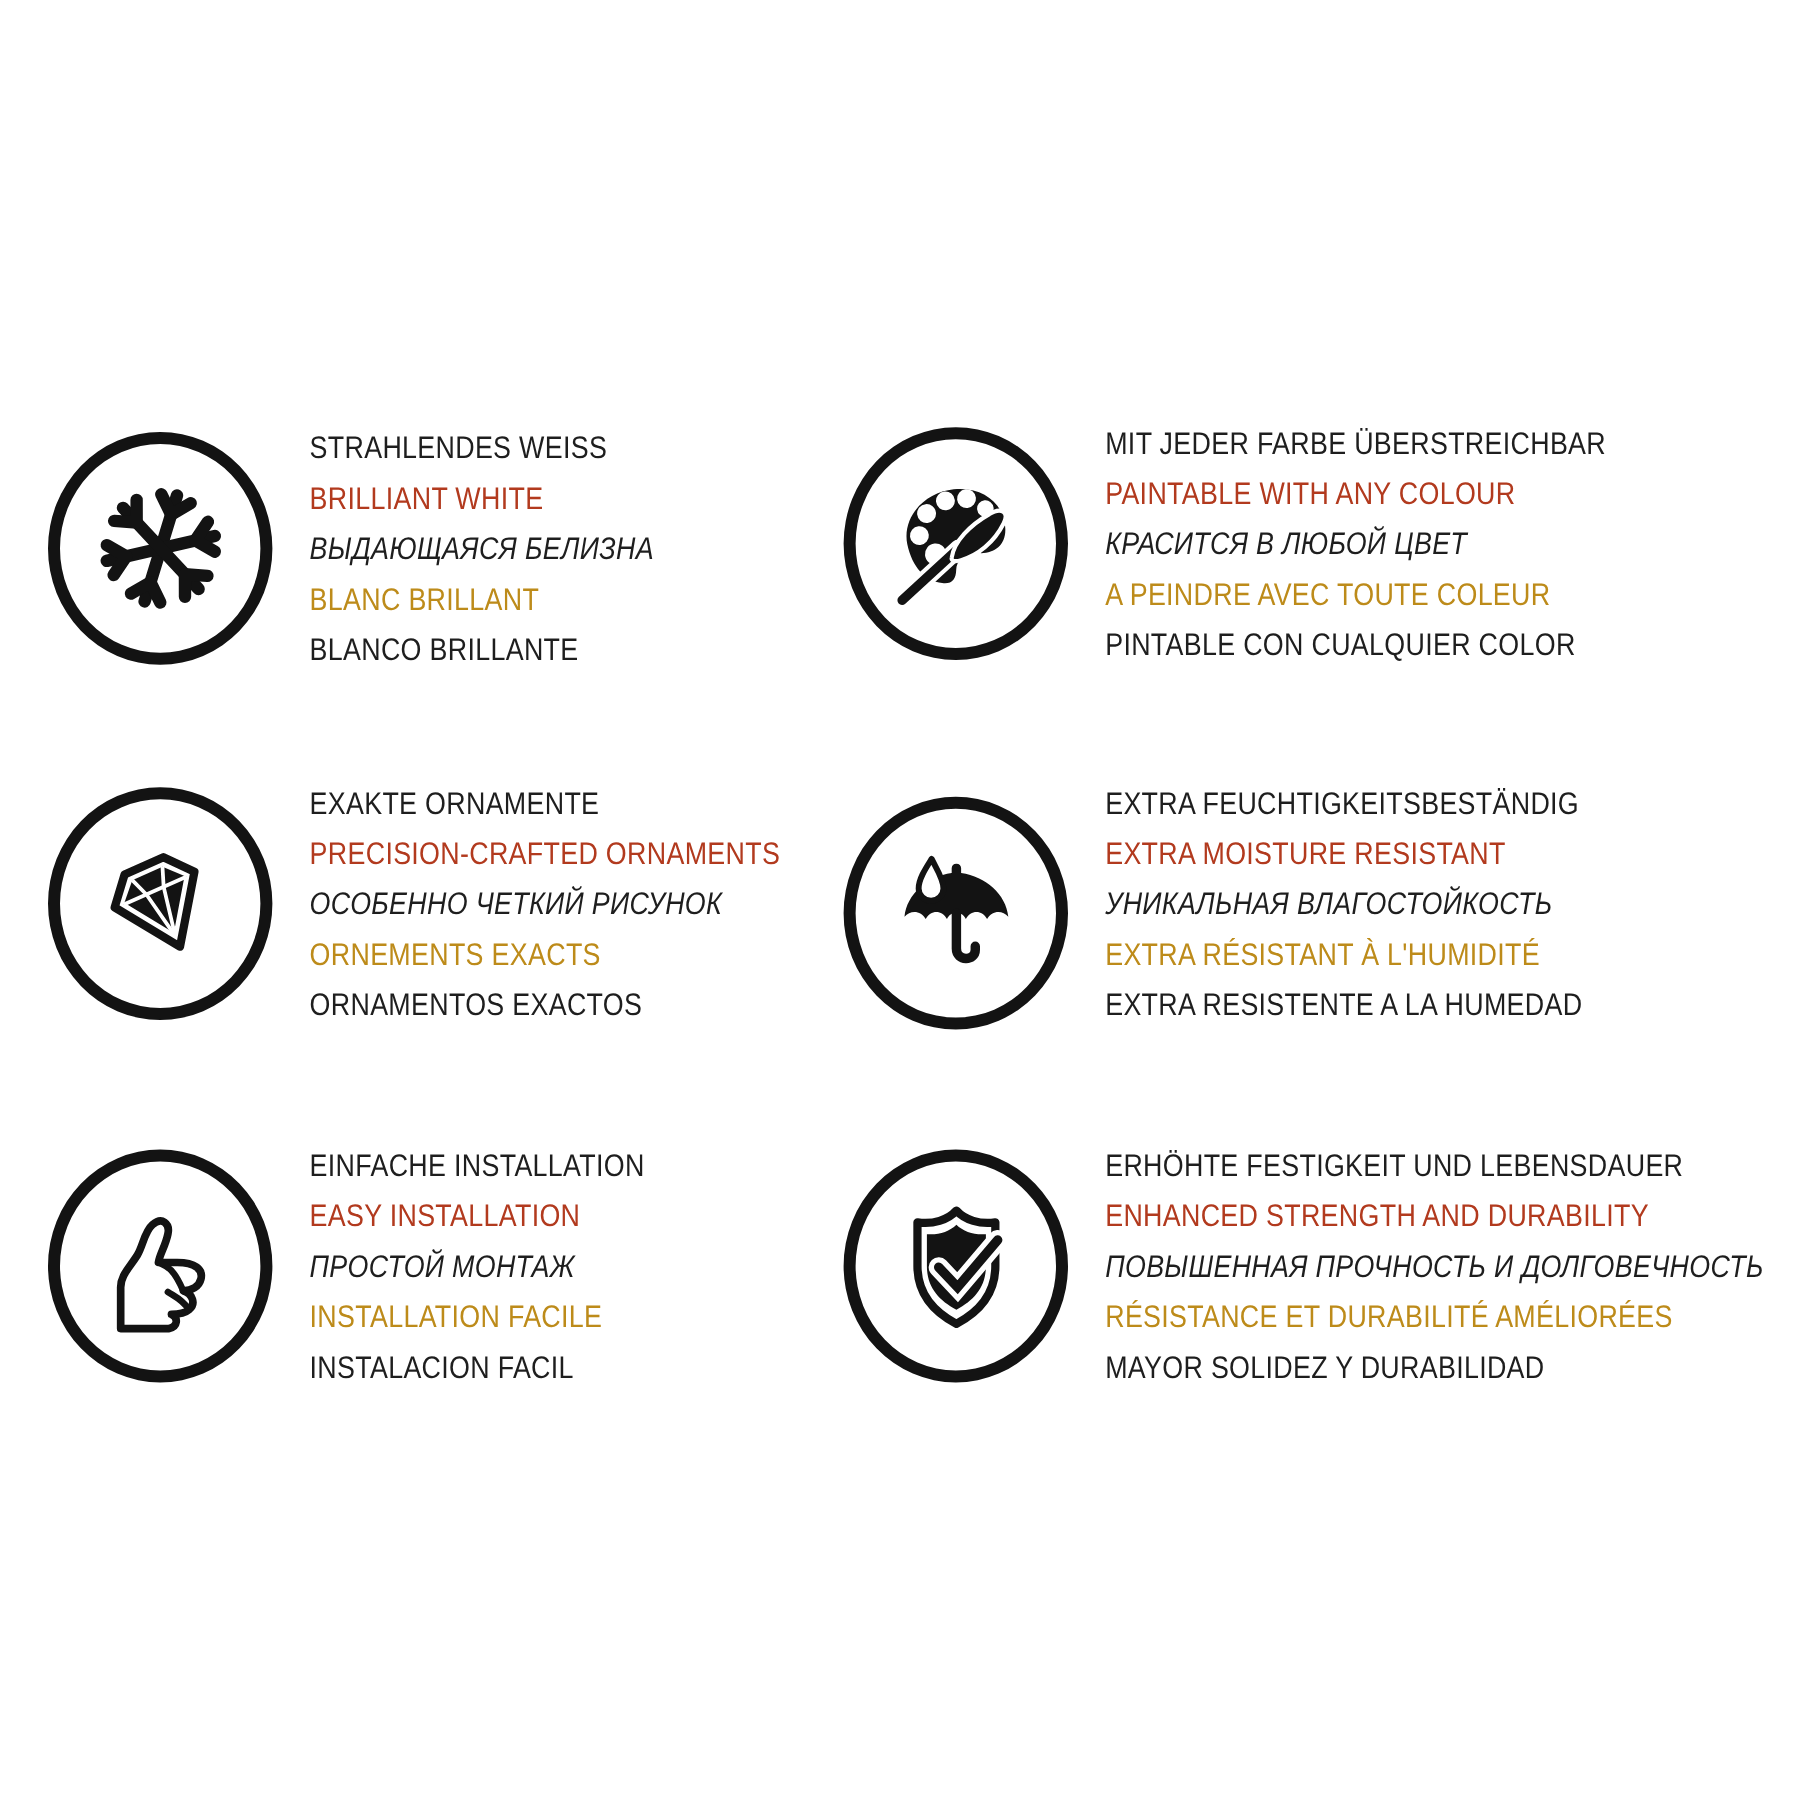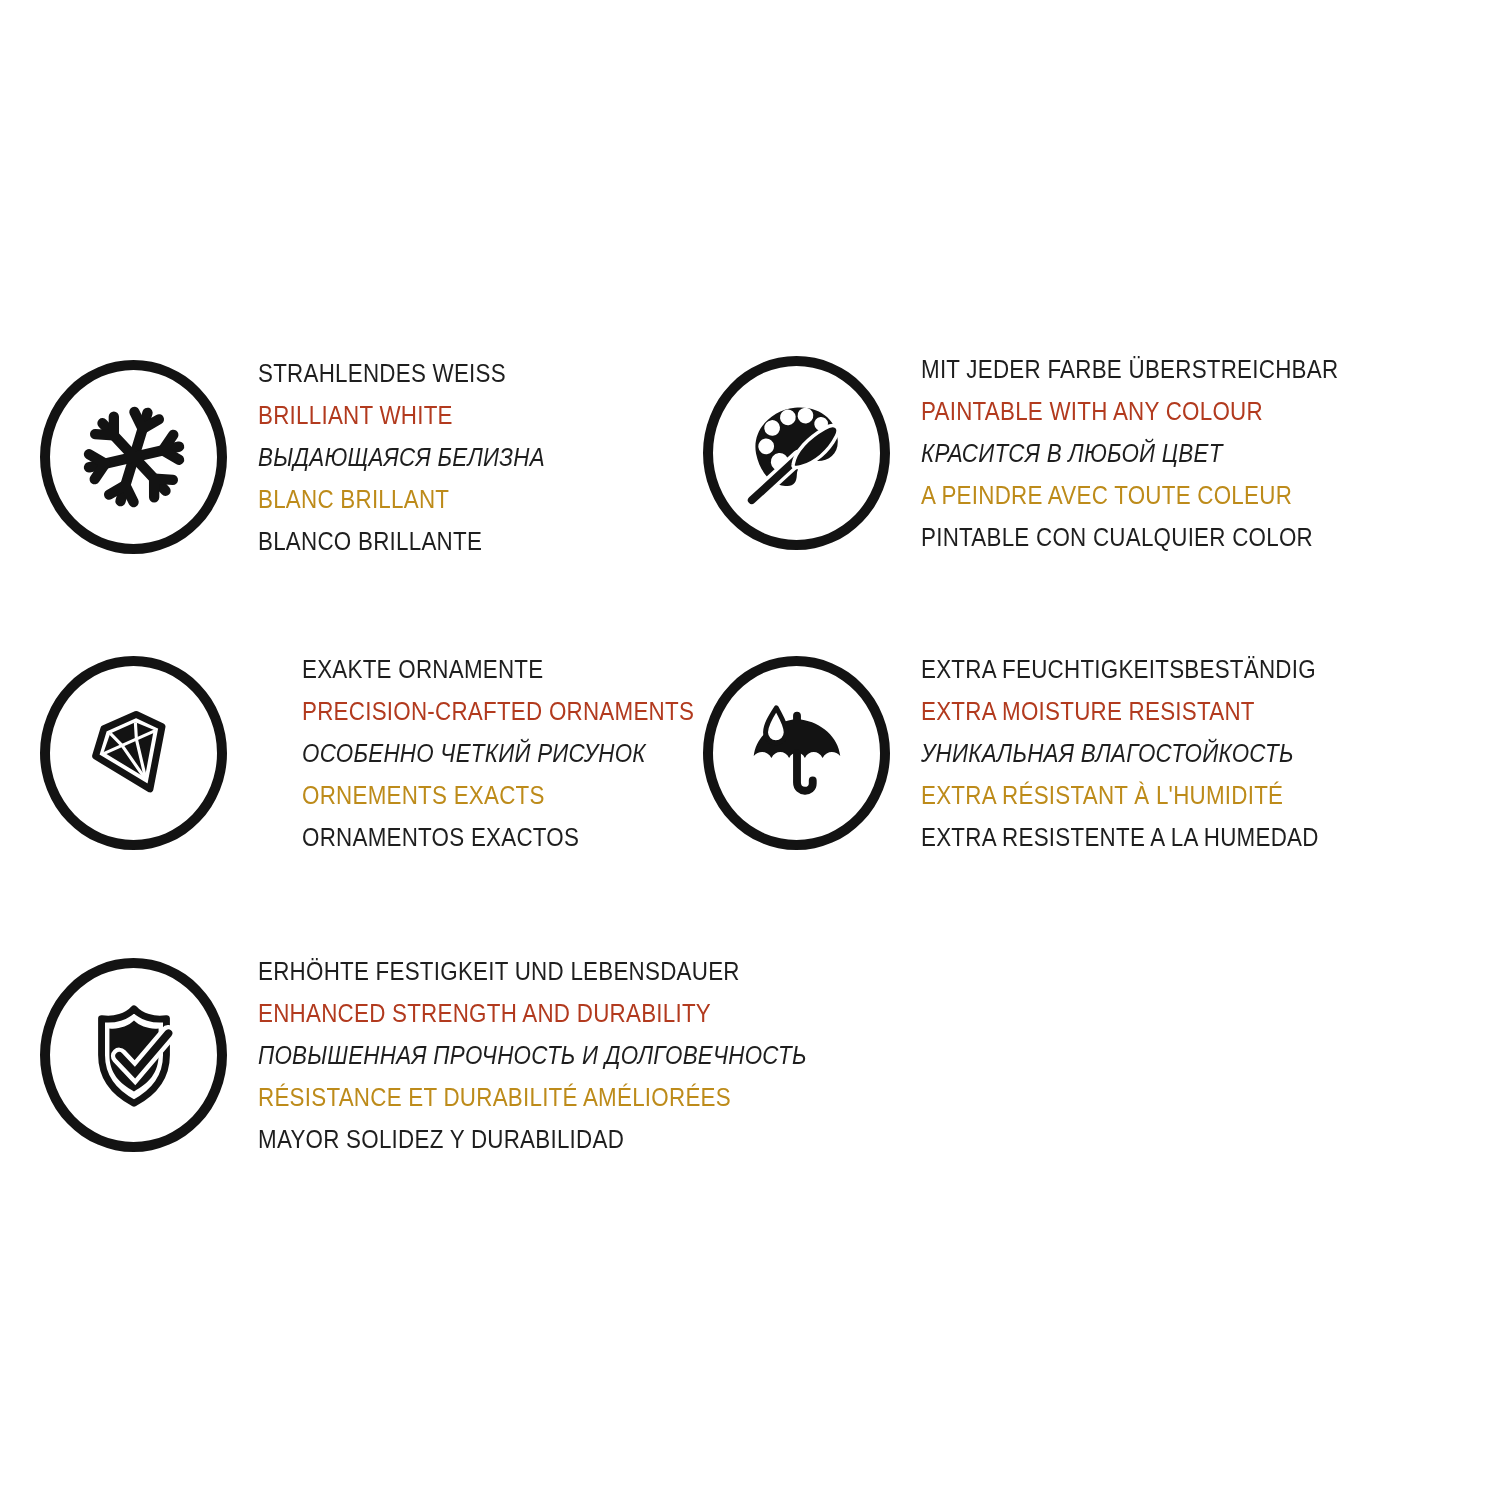--- a/index.html
+++ b/index.html
@@ -21,22 +21,22 @@
     height: 1332px;
   }
   .feature {
     position: absolute;
     display: flex;
     align-items: center;
   }
   
   .feature:nth-of-type(1) { left: 40px;  top: 352px; }
   .feature:nth-of-type(2) { left: 703px; top: 348px; justify-content: center; }
-  .feature:nth-of-type(3) { left: 40px;  top: 648px; gap: 44px; }
-  .feature:nth-of-type(4) { left: 703px; top: 648px; }
+  .feature:nth-of-type(3) { left: 40px;  top: 648px; }
+  .feature:nth-of-type(4) { left: 703px; top: 648px; align-items: flex-end; }
   .feature:nth-of-type(5) { left: 40px;  top: 950px; }
   .feature:nth-of-type(6) { left: 703px; top: 950px; }
 
   .icon-circle {
     box-sizing: border-box;
     width: 187px;
     height: 194px;
     border: 10px solid var(--ink, #131313);
     border-radius: 50%;
     flex: 0 0 auto;
@@ -166,20 +166,38 @@
       <div class="line role-black">EXTRA FEUCHTIGKEITSBESTÄNDIG</div>
       <div class="line role-red">EXTRA MOISTURE RESISTANT</div>
       <div class="line role-black italic">УНИКАЛЬНАЯ ВЛАГОСТОЙКОСТЬ</div>
       <div class="line role-gold">EXTRA RÉSISTANT À L'HUMIDITÉ</div>
       <div class="line role-black">EXTRA RESISTENTE A LA HUMEDAD</div>
     </div>
   </div>
     <div class="feature">
     <div class="icon-circle">
         <svg viewBox="0 0 120 120" xmlns="http://www.w3.org/2000/svg">
+    <g fill="#ffffff" stroke="#131313" stroke-width="6.5" stroke-linejoin="round" stroke-linecap="round">
+      <path d="M26 113 L26 78 C26 68 33 62 40 51 C45 43 46 31 53 25 C61 18 68 24 66 33 C64 43 59 50 58 57 L74 57 C89 57 96 63 94 71 C92.5 77.5 86 81 79 81 C87 83.5 90 92 84 97 C80 100.5 74 101 69 101 C75 104 74.5 111 67 113 Z"></path>
+      <path d="M58 57 C64 60 70 60 79 81" fill="none" stroke-width="5.5"></path>
+      <path d="M66 82 C72 86 78 88 84 97" fill="none" stroke-width="5.5"></path>
+    </g>
+  </svg>
+      </div>
+    <div class="lines">
+      <div class="line role-black">EINFACHE INSTALLATION</div>
+      <div class="line role-red">EASY INSTALLATION</div>
+      <div class="line role-black italic">ПРОСТОЙ МОНТАЖ</div>
+      <div class="line role-gold">INSTALLATION FACILE</div>
+      <div class="line role-black">INSTALACION FACIL</div>
+    </div>
+  </div>
+    <div class="feature">
+    <div class="icon-circle">
+        <svg viewBox="0 0 120 120" xmlns="http://www.w3.org/2000/svg">
     <path d="M60 13 C67 21 80 25 93 23 L93 60 C93 84 79 99 60 109 C41 99 27 84 27 60 L27 23 C40 25 53 21 60 13 Z" fill="#ffffff" stroke="#131313" stroke-width="7" stroke-linejoin="round"></path>
     <path d="M60 25 C66 31 76 34 85 33 L85 60 C85 78 75 89 60 97 C45 89 35 78 35 60 L35 33 C44 34 54 31 60 25 Z" fill="#131313"></path>
     <path d="M45 61 L61 78 L95 38" stroke="#ffffff" stroke-width="17" fill="none" stroke-linecap="round"></path>
     <path d="M45 61 L61 78 L95 38" stroke="#131313" stroke-width="8" fill="none" stroke-linecap="round"></path>
   </svg>
       </div>
     <div class="lines">
       <div class="line role-black">ERHÖHTE FESTIGKEIT UND LEBENSDAUER</div>
       <div class="line role-red">ENHANCED STRENGTH AND DURABILITY</div>
       <div class="line role-black italic">ПОВЫШЕННАЯ ПРОЧНОСТЬ И ДОЛГОВЕЧНОСТЬ</div>

